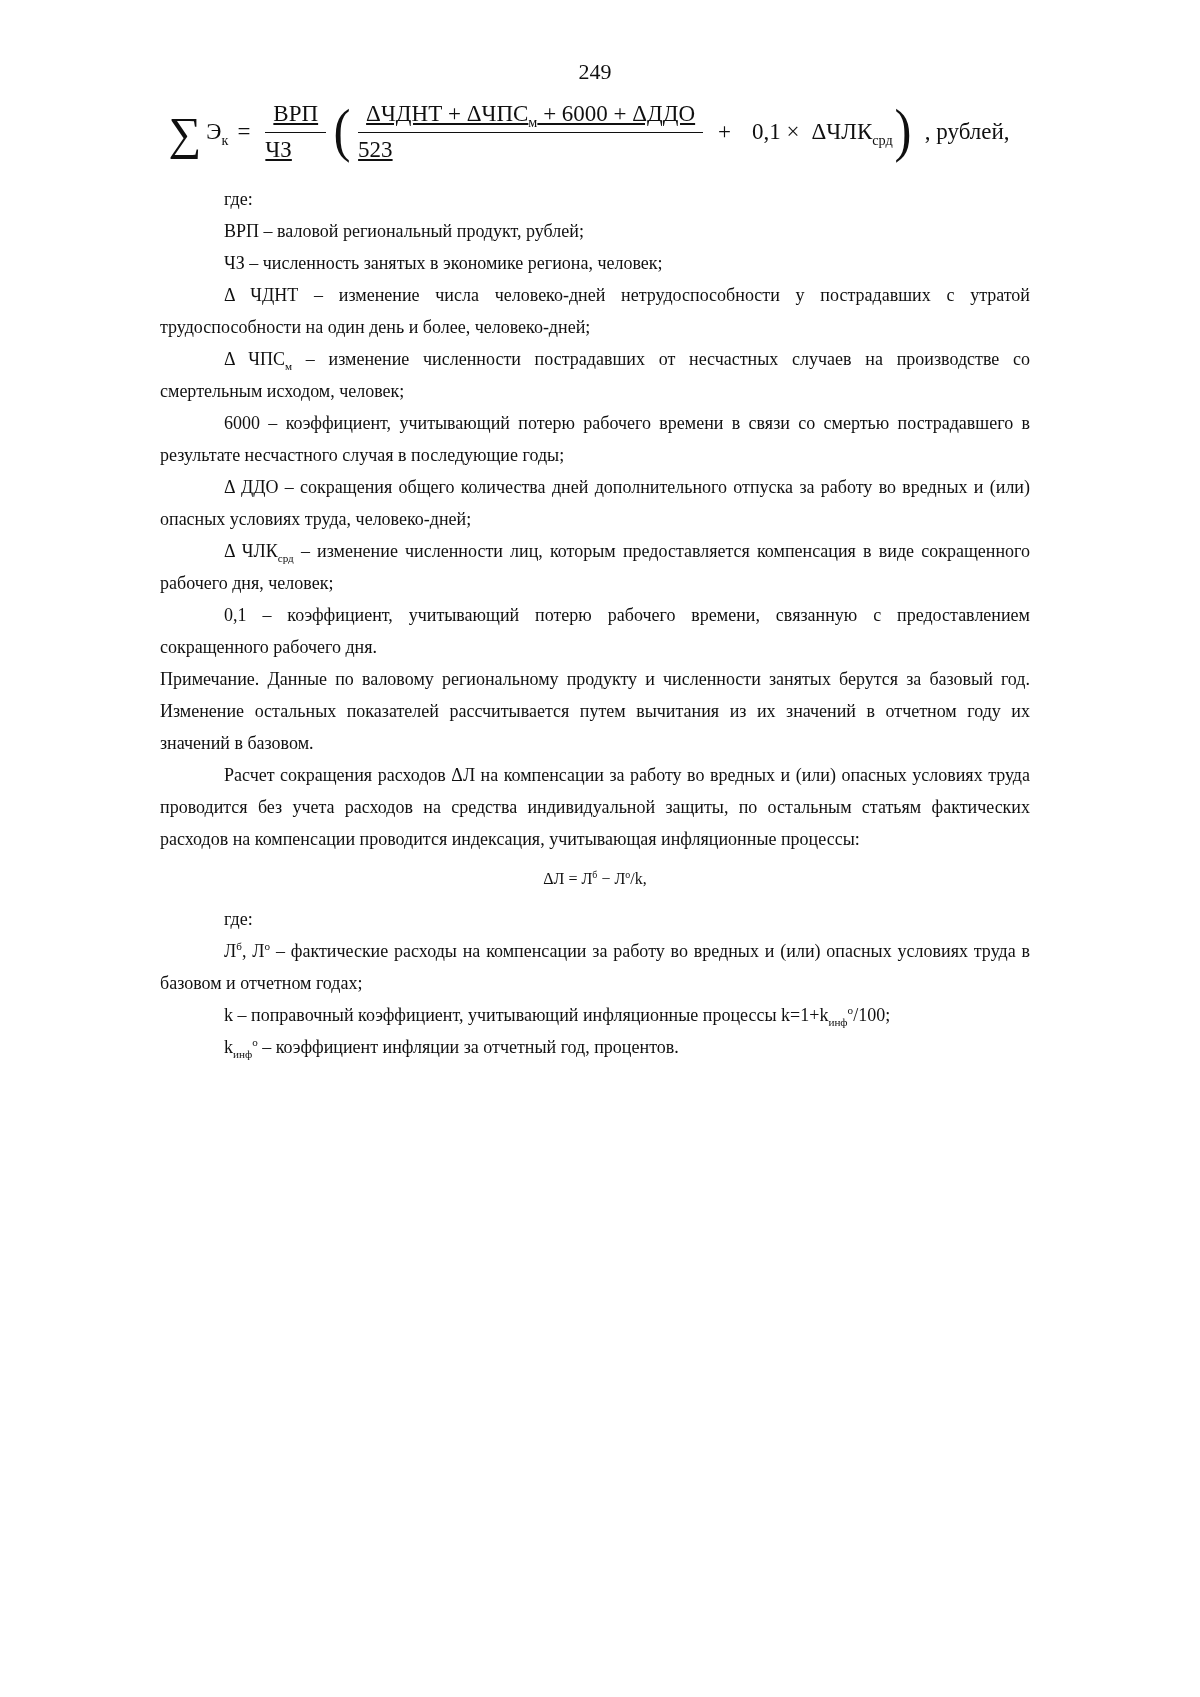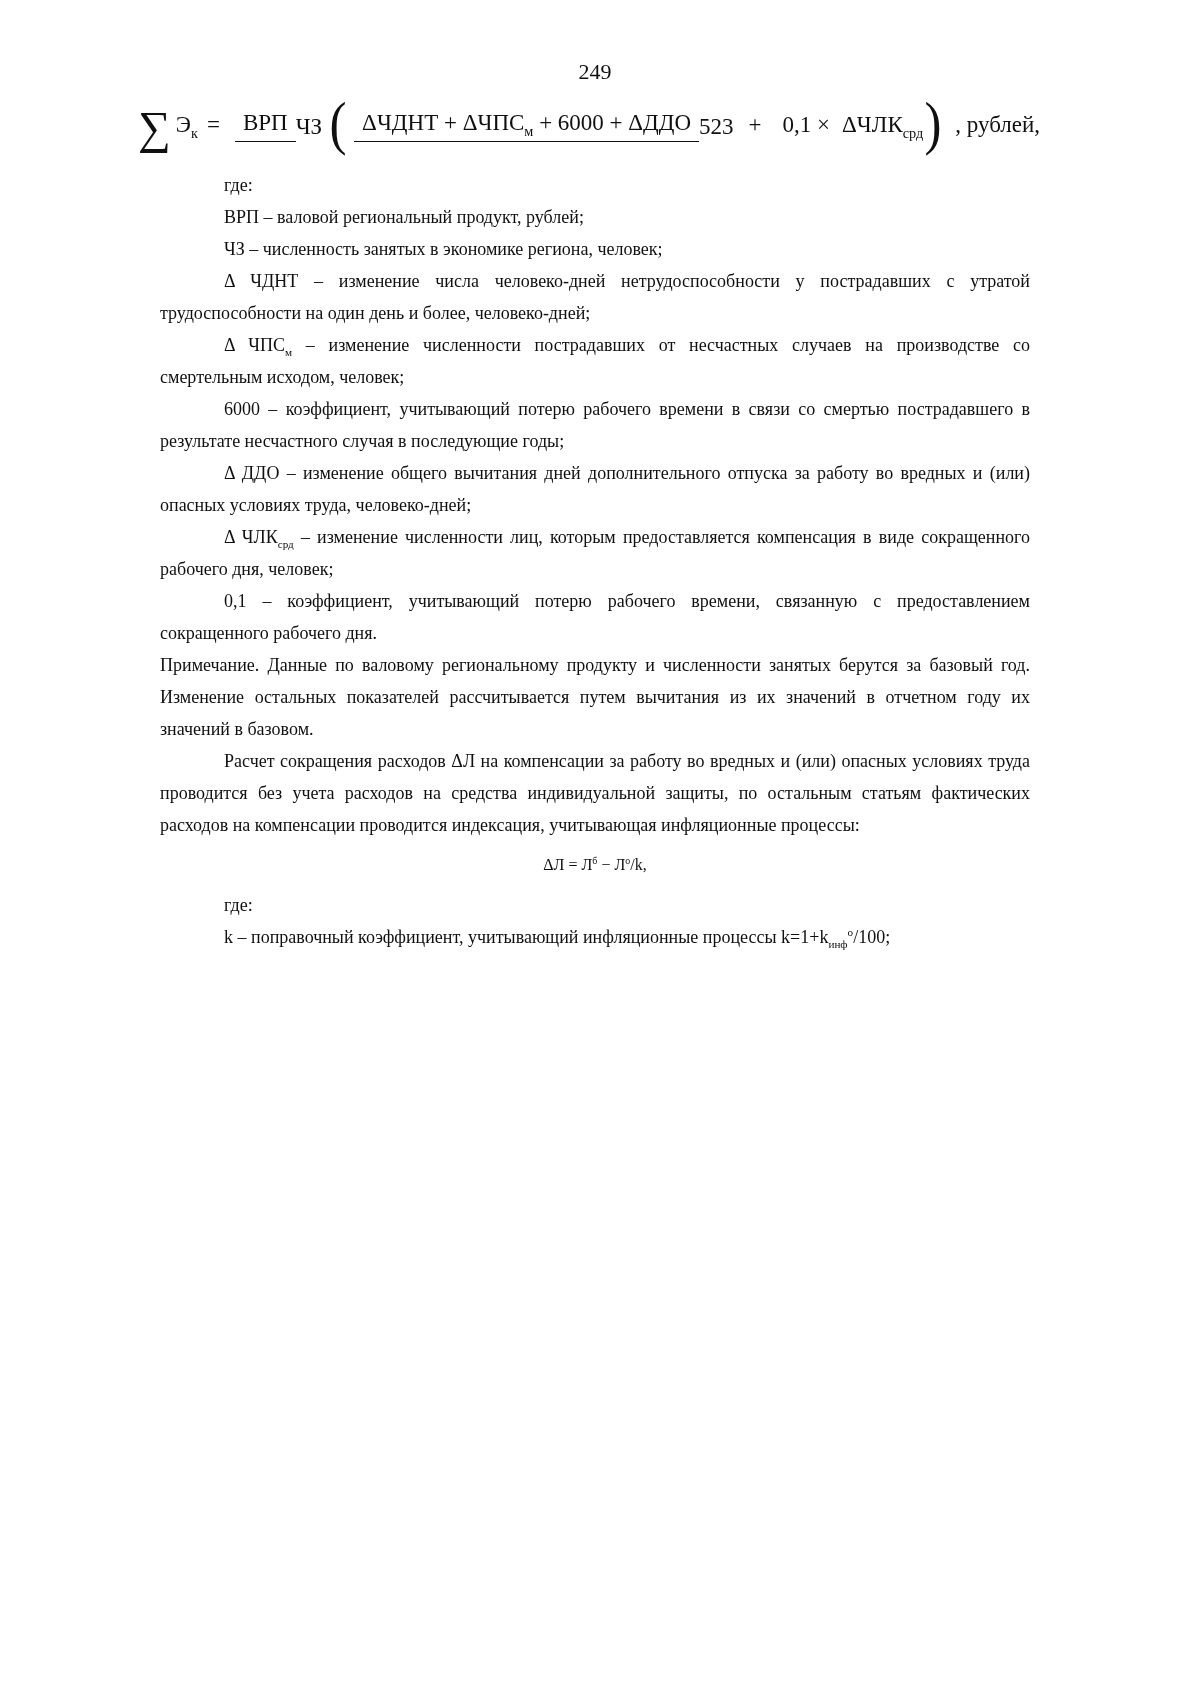--- a/index.html
+++ b/index.html
@@ -30,23 +30,24 @@
     white-space:nowrap;
   }
   .sigma {
     font-size:46px;
     line-height:1;
     margin-right:5px;
     position:relative; top:2px;
   }
   .frac {
     display:inline-flex;
-    flex-direction:row;
-    align-items:flex-end;
+    flex-direction:column;
+    align-items:flex-start;
     margin:0 6px;
+    text-decoration:underline;
   }
   .frac .num { padding:0 8px 3px; border-bottom:1.5px solid #101010; }
   .frac .den { padding-top:3px; }
   .bigparen {
     font-size:60px;
     line-height:0.85;
     font-weight:400;
     transform:scaleX(0.85);
     position:relative; top:-2px;
   }
@@ -97,26 +98,28 @@
     <span class="bigparen">)</span>
     <span class="mspace">, рублей,</span>
   </div>
 
   <p class="para indent">где:</p>
   <p class="para indent">ВРП – валовой региональный продукт, рублей;</p>
   <p class="para indent">ЧЗ – численность занятых в экономике региона, человек;</p>
   <p class="para indent">Δ ЧДНТ – изменение числа человеко-дней нетрудоспособности у пострадавших с утратой трудоспособности на один день и более, человеко-дней;</p>
   <p class="para indent"><span>Δ ЧПС</span><sub>м</sub><span> – изменение численности пострадавших от несчастных случаев на производстве со смертельным исходом, человек;</span></p>
   <p class="para indent">6000 – коэффициент, учитывающий потерю рабочего времени в связи со смертью пострадавшего в результате несчастного случая в последующие годы;</p>
-  <p class="para indent">Δ ДДО – изменение общего вычитания дней дополнительного отпуска за работу во вредных и (или) опасных условиях труда, человеко-дней;</p>
+  <p class="para indent">Δ ДДО – сокращения общего количества дней дополнительного отпуска за работу во вредных и (или) опасных условиях труда, человеко-дней;</p>
   <p class="para indent"><span>Δ ЧЛК</span><sub>срд</sub><span> – изменение численности лиц, которым предоставляется компенсация в виде сокращенного рабочего дня, человек;</span></p>
   <p class="para indent">0,1 – коэффициент, учитывающий потерю рабочего времени, связанную с предоставлением сокращенного рабочего дня.</p>
   <p class="para">Примечание. Данные по валовому региональному продукту и численности занятых берутся за базовый год. Изменение остальных показателей рассчитывается путем вычитания из их значений в отчетном году их значений в базовом.</p>
   <p class="para indent">Расчет сокращения расходов ΔЛ на компенсации за работу во вредных и (или) опасных условиях труда проводится без учета расходов на средства индивидуальной защиты, по остальным статьям фактических расходов на компенсации проводится индексация, учитывающая инфляционные процессы:</p>
 
   <div class="formula-delta">
     <span>ΔЛ = Л</span><sup>б</sup><span> − Л</span><sup>о</sup><span>/k,</span>
   </div>
 
   <p class="para indent">где:</p>
+  <p class="para indent"><span>Л</span><sup>б</sup><span>, Л</span><sup>о</sup><span> – фактические расходы на компенсации за работу во вредных и (или) опасных условиях труда в базовом и отчетном годах;</span></p>
   <p class="para indent"><span>k – поправочный коэффициент, учитывающий инфляционные процессы k=1+k</span><sub>инф</sub><sup>о</sup><span>/100;</span></p>
+  <p class="para indent"><span>k</span><sub>инф</sub><sup>о</sup><span> – коэффициент инфляции за отчетный год, процентов.</span></p>
 
 </div>
 
 </body></html>

